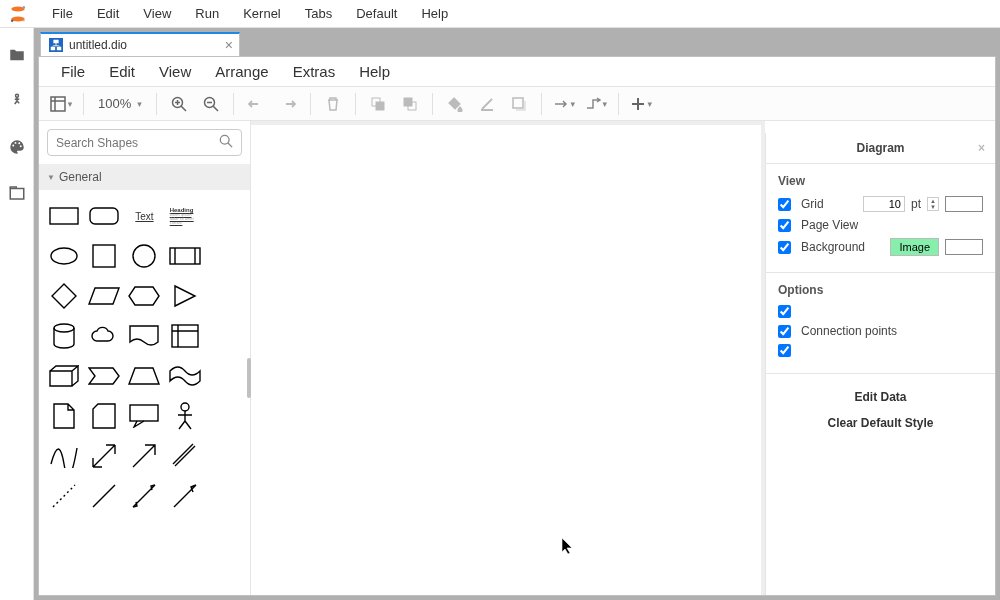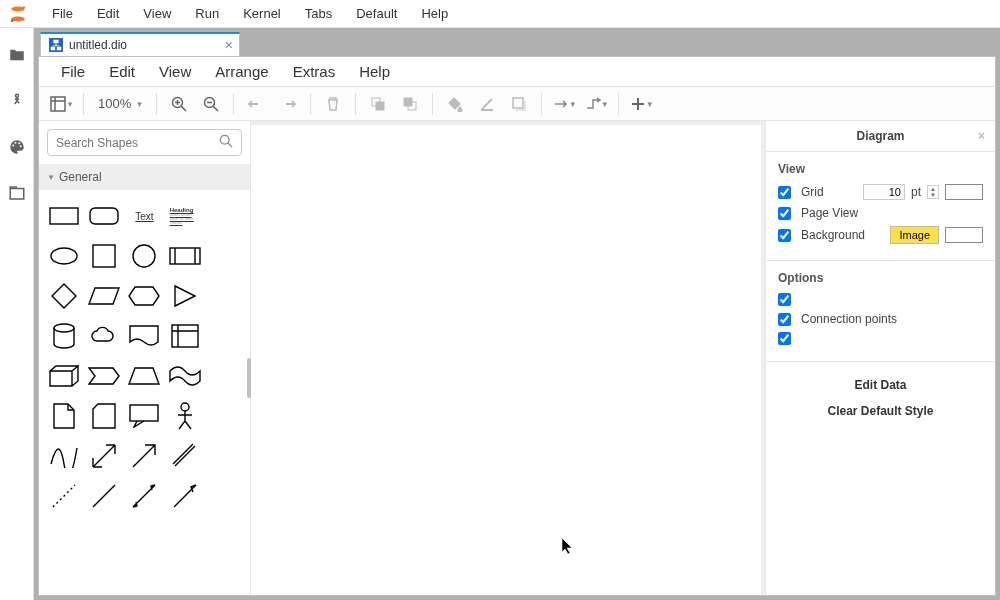--- a/index.html
+++ b/index.html
@@ -57,33 +57,33 @@
   .shape-cell.textlabel { font-size: 10px; font-weight: 500; }
   .shape-cell.heading { font-size: 6px; line-height: 1; text-align: left; }
   .shape-cell.heading .hd { font-weight: bold; font-size: 6px; }
   .shape-cell.heading .tx { color: #aaa; font-size: 4px; white-space: normal; width: 30px; }
   
   .canvas { flex: 1; background: #fff; position: relative; background-image: radial-gradient(#d8d8d8 0.6px, transparent 0.6px); background-size: 18px 18px; border-right: 4px solid #eee; }
   .canvas::before { content: ""; position: absolute; left: 0; top: 0; right: 0; height: 4px; background: #eee; }
   .canvas .splitter { position: absolute; left: -4px; top: 50%; width: 4px; height: 40px; background: #c0c0c0; border-radius: 2px; }
   .cursor-arrow { position: absolute; left: 310px; top: 416px; }
   
-  .format-panel { width: 230px; border-left: 1px solid #e5e5e5; background: #fff; font-size: 12px; color: #444; overflow-y: auto; }
+  .format-panel { width: 230px; border-left: 1px solid #e5e5e5; background: #fff; font-size: 12px; color: #444; overflow-y: auto; margin-top: 12px; }
   .fp-title { text-align: center; font-weight: bold; padding: 8px 0; border-bottom: 1px solid #e5e5e5; position: relative; }
   .fp-title .fp-close { position: absolute; right: 10px; top: 8px; color: #bbb; cursor: pointer; }
   .fp-section { padding: 10px 12px; border-bottom: 1px solid #e5e5e5; }
   .fp-section h4 { font-size: 12px; font-weight: bold; margin-bottom: 8px; color: #555; }
   .fp-row { display: flex; align-items: center; gap: 6px; margin: 6px 0; }
   .fp-row label { flex: 1; }
   .fp-row input[type=checkbox] { margin-right: 4px; }
   .numbox { width: 42px; border: 1px solid #ccc; padding: 1px 3px; font-size: 11px; text-align: right; }
   .stepper { display: inline-flex; flex-direction: column; border: 1px solid #ccc; width: 12px; }
   .stepper span { font-size: 6px; line-height: 6px; text-align: center; color: #666; cursor: pointer; }
   .swatch { width: 38px; height: 16px; border: 1px solid #888; background: #fff; cursor: pointer; }
-  .btn-small { border: 1px solid #bbb; background: #fde047; padding: 2px 8px; font-size: 11px; cursor: pointer; }
+  .btn-small { border: 1px solid #bbb; background: #86efac; padding: 2px 8px; font-size: 11px; cursor: pointer; }
   .fp-row.radio input { margin-right: 4px; }
   .fp-link { display: block; text-align: center; padding: 6px 0; color: #333; cursor: pointer; font-weight: bold; }
 </style>
 </head>
 <body>
 
 <div class="jp-menubar">
   <div class="jp-logo">
     <svg viewBox="0 0 24 24">
         <g fill="#f37726">

